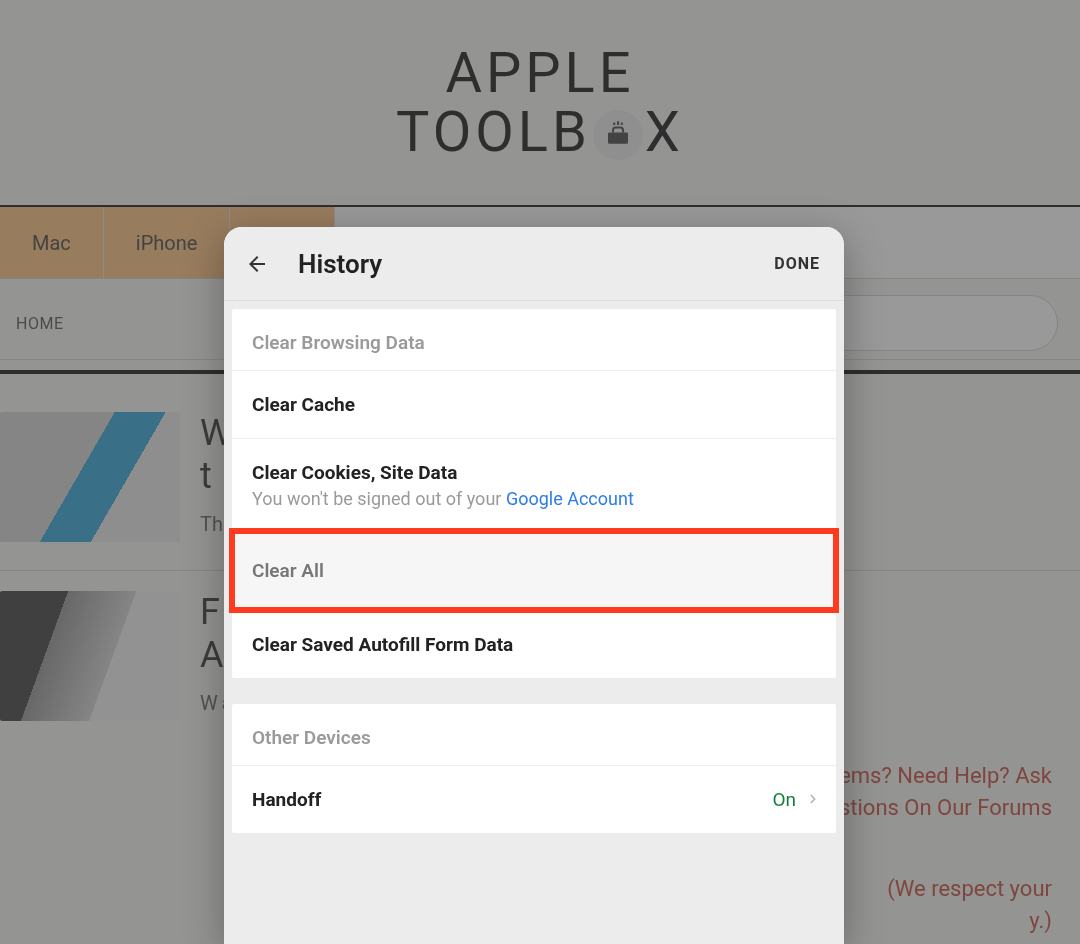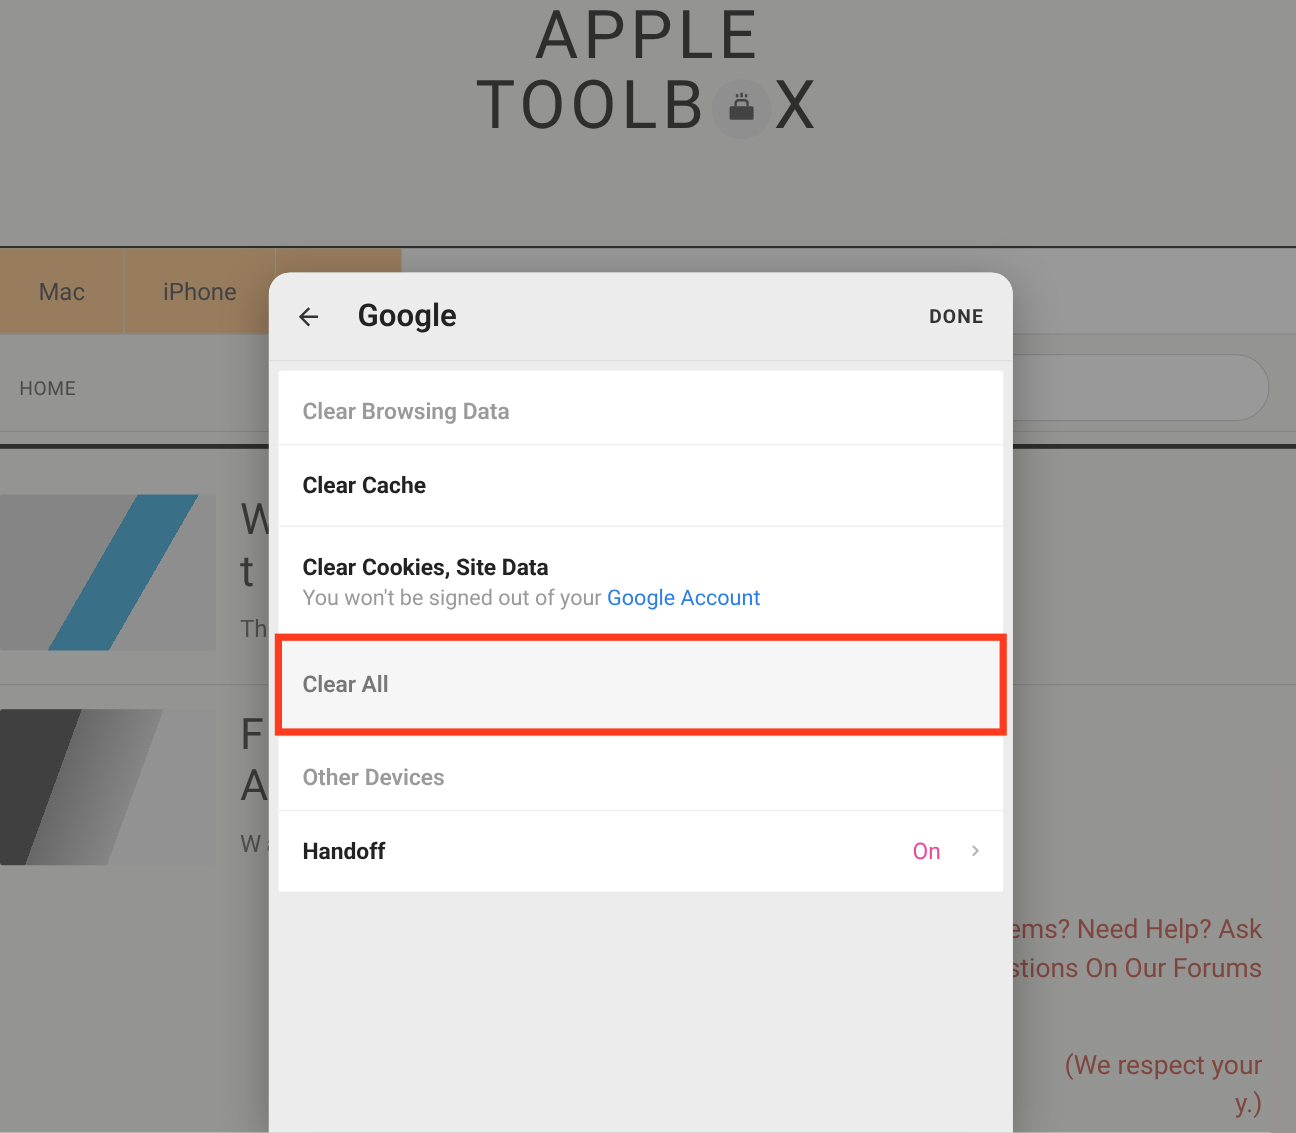--- a/index.html
+++ b/index.html
@@ -3,21 +3,21 @@
 <meta charset="utf-8">
 <style>
   * { box-sizing: border-box; margin: 0; padding: 0; }
   html, body { width: 1080px; height: 944px; overflow: hidden; font-family: -apple-system, BlinkMacSystemFont, "Segoe UI", Roboto, Helvetica, Arial, sans-serif; }
   .page {
     width: 1080px; height: 944px; background: #f4f3ee; position: relative;
   }
   
   .site-header {
     width: 100%; height: 207px; background: #f4f3ee;
-    display: flex; justify-content: center;
+    display: flex; align-items: center; justify-content: center;
     border-bottom: 2px solid #000;
   }
   .logo { text-align: center; line-height: 1.05; }
   .logo-line1 { font-size: 56px; letter-spacing: 4px; font-weight: 400; color: #000; }
   .logo-line2 { font-size: 56px; letter-spacing: 4px; font-weight: 400; color: #000;
     display: flex; align-items: center; justify-content: center; gap: 2px;}
   .toolbox-icon {
     display: inline-flex; width: 50px; height: 50px; border-radius: 50%;
     background: #e8e8e8; align-items: center; justify-content: center;
     font-size: 28px; color:#333; transform: translateY(3px);
@@ -89,21 +89,21 @@
   .back-btn svg { width: 24px; height: 24px; }
   .modal-title {
     font-size: 26px; font-weight: 600; color: #222; margin-left: 26px;
   }
   .done-btn {
     position: absolute; right: 24px; font-size: 16px; font-weight: 700;
     color: #333; letter-spacing: 1px; cursor: pointer;
   }
   .modal-body { background: #ececec; padding: 8px; flex:1; overflow: hidden;}
   .section {
-    background: #fff; border-radius: 2px; margin-bottom: 4px;
+    background: #fff; border-radius: 2px; margin-bottom: 26px;
   }
   .section-header {
     padding: 22px 20px 16px 20px; font-size: 19px; color: #9a9a9a; font-weight: 600;
   }
   .modal-item {
     padding: 22px 20px; font-size: 19px; font-weight: 700; color: #222;
     border-top: 1px solid #eee; cursor: pointer;
   }
   .modal-item:first-child { border-top: none; }
   .item-secondary {
@@ -116,21 +116,21 @@
   }
   .highlight-box {
     outline: 6px solid #ff3b1f; outline-offset: -3px;
   }
   .handoff-row {
     display: flex; align-items: center; justify-content: space-between;
     padding: 22px 16px 22px 20px; font-size: 19px; font-weight: 700; color: #222;
     border-top: 1px solid #eee; cursor: pointer;
   }
   .handoff-value {
-    display: flex; align-items: center; gap: 22px; font-weight: 400; color: #ec4899;
+    display: flex; align-items: center; gap: 10px; font-weight: 400; color: #15803d;
   }
   .chevron { color: #b5b5b5; }
   .chevron svg { width: 14px; height: 14px; }
 </style>
 </head>
 <body>
 
 <div class="page">
 
   <header class="site-header">
@@ -201,21 +201,21 @@
 
   <div class="dim"></div>
 
   <div class="modal">
     <div class="modal-header">
       <div class="back-btn">
         <svg viewBox="0 0 24 24">
             <path d="M20 11H7.83l5.59-5.59L12 4l-8 8 8 8 1.41-1.41L7.83 13H20z" fill="#333"></path>
           </svg>
       </div>
-      <div class="modal-title">Google</div>
+      <div class="modal-title">History</div>
       <div class="done-btn">DONE</div>
     </div>
 
     <div class="modal-body">
 
       <div class="section">
         <div class="section-header">Clear Browsing Data</div>
 
 
         <div class="modal-item">Clear Cache</div>
@@ -223,20 +223,21 @@
         <div class="modal-item">
           <div>Clear Cookies, Site Data</div>
           <div class="item-secondary">
             <span>You won't be signed out of your </span><span class="link">Google Account</span>
           </div>
         </div>
 
         <div class="clear-all-item highlight-box">Clear All</div>
 
 
+        <div class="modal-item">Clear Saved Autofill Form Data</div>
       </div>
 
       <div class="section">
         <div class="section-header">Other Devices</div>
         <div class="handoff-row">
           <span>Handoff</span>
           <span class="handoff-value">
             <span>On</span>
             <span class="chevron">
               <svg viewBox="0 0 24 24">

